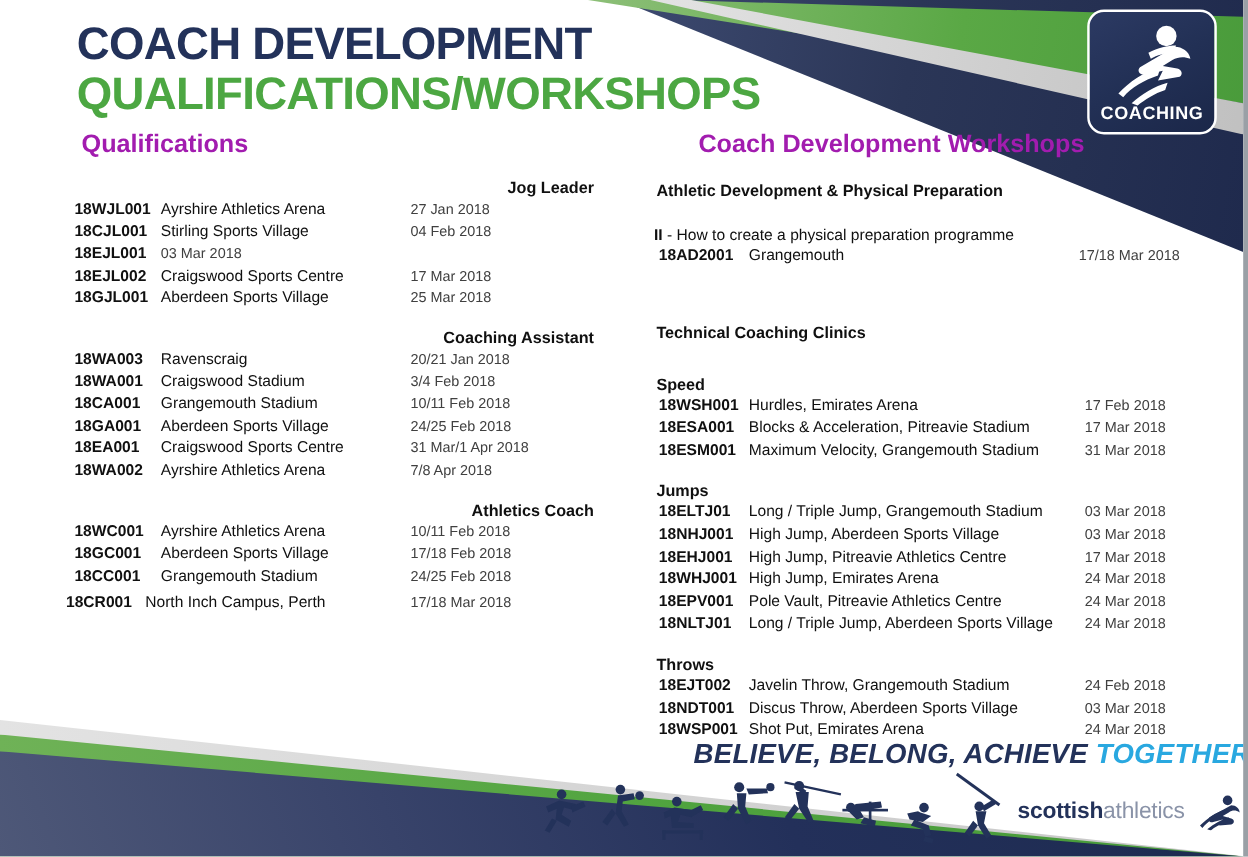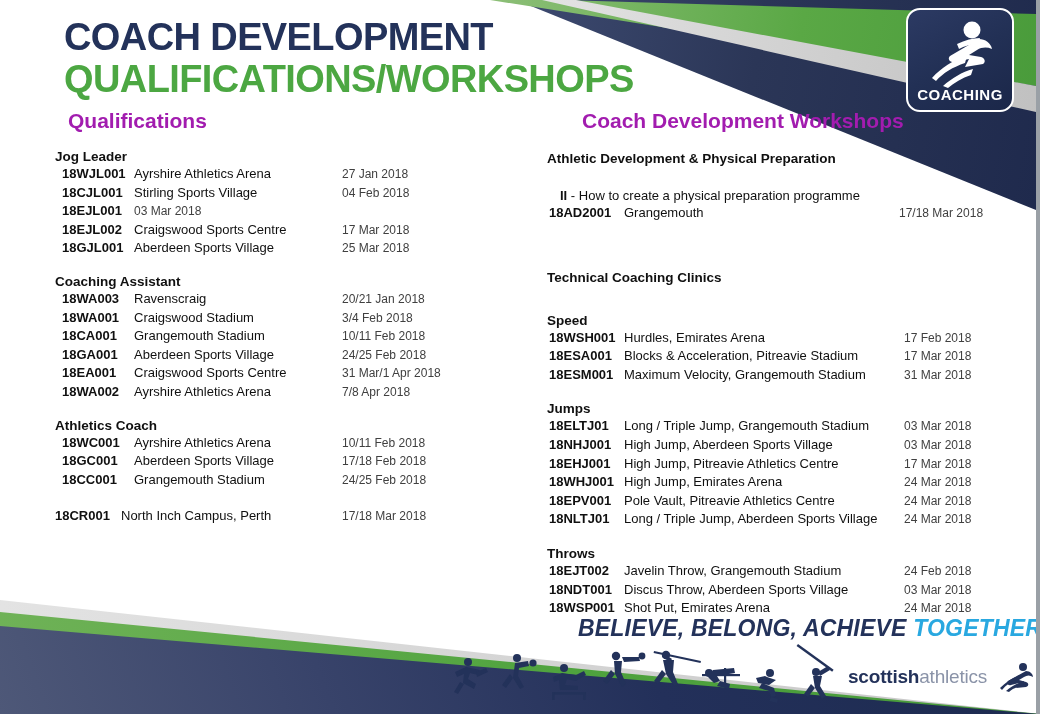--- a/index.html
+++ b/index.html
@@ -88,30 +88,30 @@
 
   .row{display:flex;align-items:baseline;line-height:17.6px;white-space:nowrap;}
   .code{font-size:13px;font-weight:bold;color:#101010;}
   .venue{font-size:13px;font-weight:normal;color:#101010;}
   .date{font-size:12px;font-weight:normal;color:#404040;}
 
   
   #left-col .row .code{width:72px;margin-left:7px;}
   #left-col .row .venue{width:208px;}
   #left-col .row .date{width:auto;}
-  #left-col .group-title{margin-left:0px;}
+  #left-col .group-title{margin-left:0px;text-align:right;}
   #left-col .group{margin-bottom:15px;}
-  #left-col .group.tight{margin-bottom:18px;}
+  #left-col .group.tight{margin-bottom:4px;}
 
   
   #right-col .row .code{width:75px;margin-left:6px;}
   #right-col .row .venue{width:280px;}
   #right-col .group{margin-bottom:16px;}
   #right-col .group-title{margin-left:4px;}
-  #right-col .sub-note{margin-left:17px;}
+  #right-col .sub-note{margin-left:2px;}
 
   .spacer-lg{height:30px;}
   .spacer-md{height:20px;}
   .spacer-sm{height:10px;}
 
   
   #coaching-badge{
     position:absolute;right:22px;top:8px;width:108px;height:104px;
     background:linear-gradient(150deg,#2c3a63 0%,#223055 50%,#1b2749 100%);
     border:2px solid #ffffff;border-radius:14px;

